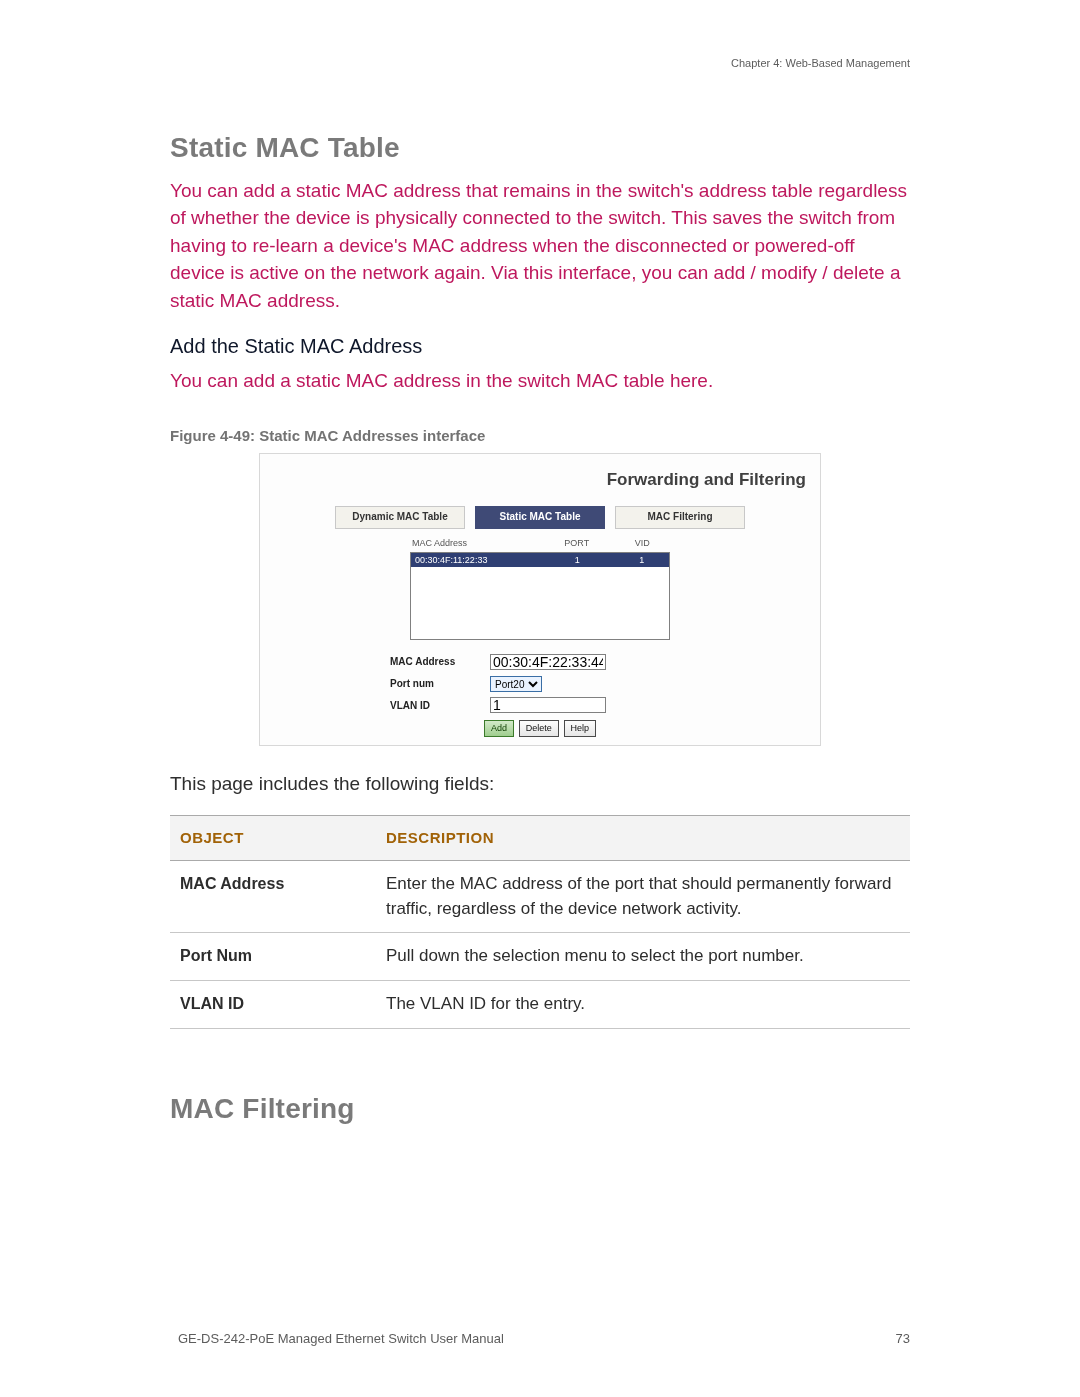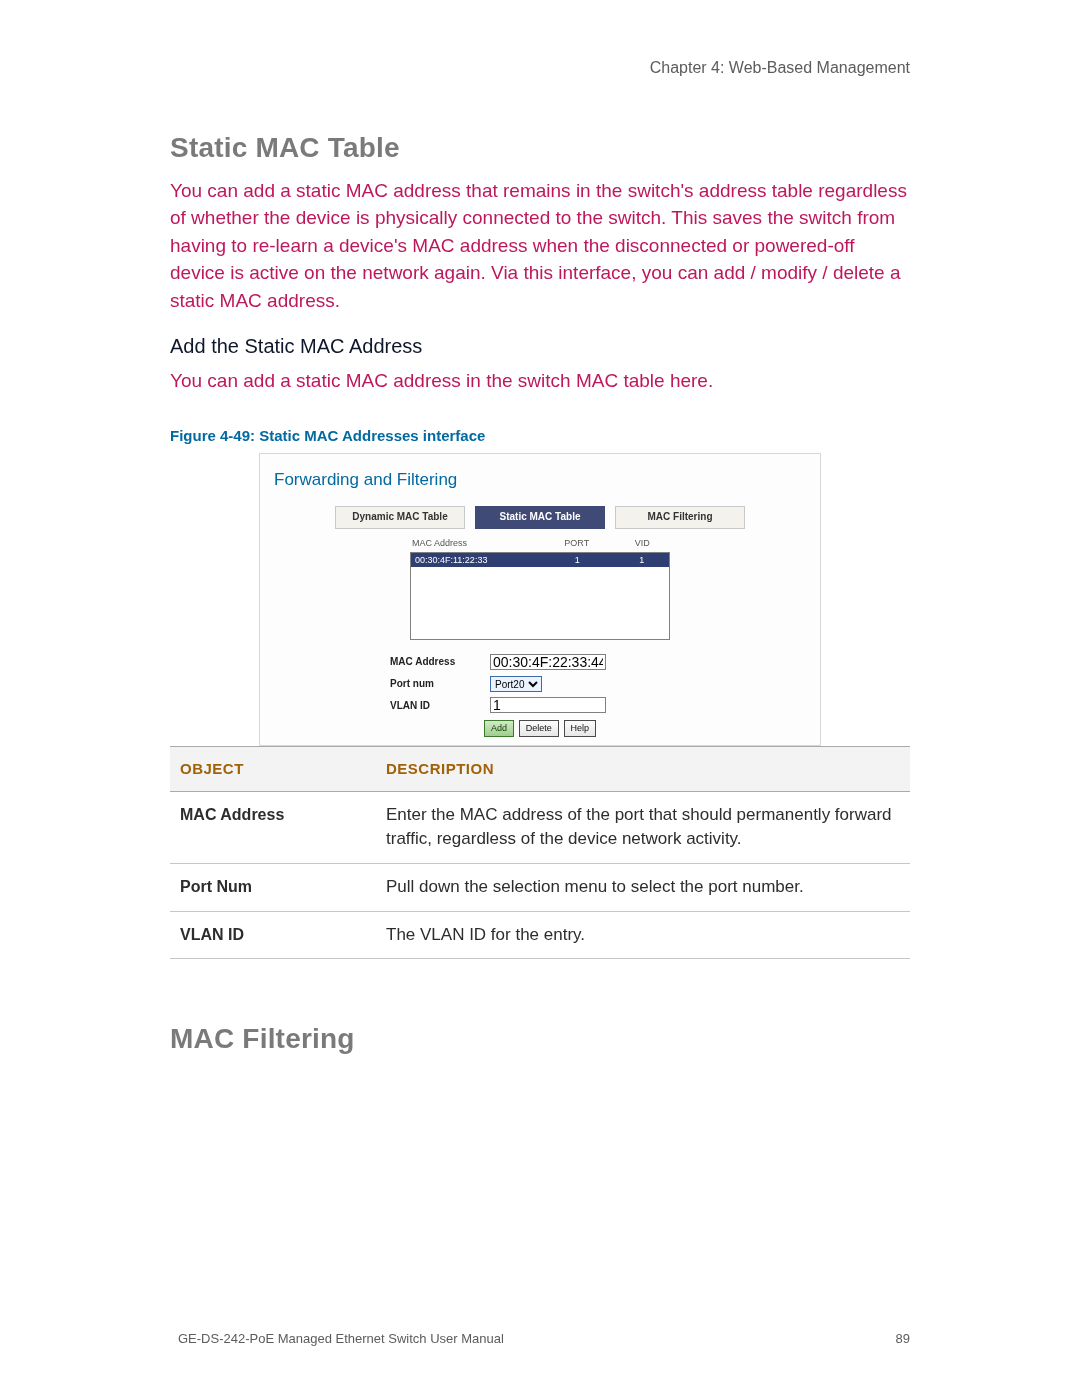--- a/index.html
+++ b/index.html
@@ -15,21 +15,21 @@
     box-sizing: border-box;
     padding: 58px 170px 0 170px;
     position: relative;
     font-size: 19px;
     line-height: 1.45;
   }
   .chapter-header {
     position: absolute;
     top: 56px;
     right: 170px;
-    font-size: 16px;
+    font-size: 11px;
     color: #5c5c5c;
   }
   h2.section {
     font-size: 28px;
     font-weight: 600;
     color: #7a7a7a;
     margin: 60px 0 8px 0;
     letter-spacing: 0.2px;
   }
   h2.section.first { margin-top: 70px; }
@@ -39,36 +39,36 @@
   }
   h3.sub {
     font-size: 20px;
     font-weight: 400;
     color: #0f172a;
     margin: 18px 0 4px 0;
   }
   .figure-caption {
     font-size: 15px;
     font-weight: 700;
-    color: #0369a1;
+    color: #737373;
     margin: 30px 0 6px 0;
   }
   .screenshot-frame {
     width: 560px;
     margin: 0 auto;
     border: 1px solid #d8d8d8;
     background: #fdfdfd;
     font-family: Tahoma, Arial, sans-serif;
   }
   .screenshot-inner { padding: 10px 14px 8px 14px; }
   .ff-title {
-    text-align: left;
+    text-align: right;
     font-size: 17px;
-    font-weight: 400;
-    color: #0369a1;
+    font-weight: 700;
+    color: #404040;
     margin: 4px 0 14px 0;
   }
   .tabbar {
     display: flex;
     gap: 10px;
     justify-content: center;
     margin: 0 auto 8px auto;
   }
   .tab {
     width: 128px;
@@ -262,20 +262,21 @@
         </div>
         <div class="ff-buttons">
           <span class="ff-btn primary">Add</span>
           <span class="ff-btn">Delete</span>
           <span class="ff-btn">Help</span>
         </div>
       </div>
     </div>
   </div>
 
+  <p class="fields-intro">This page includes the following fields:</p>
 
   <table class="fields">
     <thead>
       <tr>
         <th>OBJECT</th>
         <th>DESCRIPTION</th>
       </tr>
     </thead>
     <tbody>
       <tr>
@@ -290,16 +291,16 @@
         <td class="obj">VLAN ID</td>
         <td>The VLAN ID for the entry.</td>
       </tr>
     </tbody>
   </table>
 
   <h2 class="section">MAC Filtering</h2>
 
   <div class="footer">
     <span>GE-DS-242-PoE Managed Ethernet Switch User Manual</span>
-    <span>89</span>
+    <span>73</span>
   </div>
 
 </div>
 
 </body></html>

